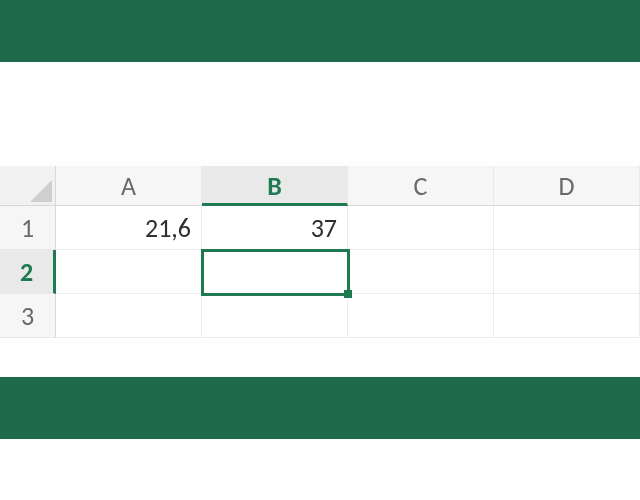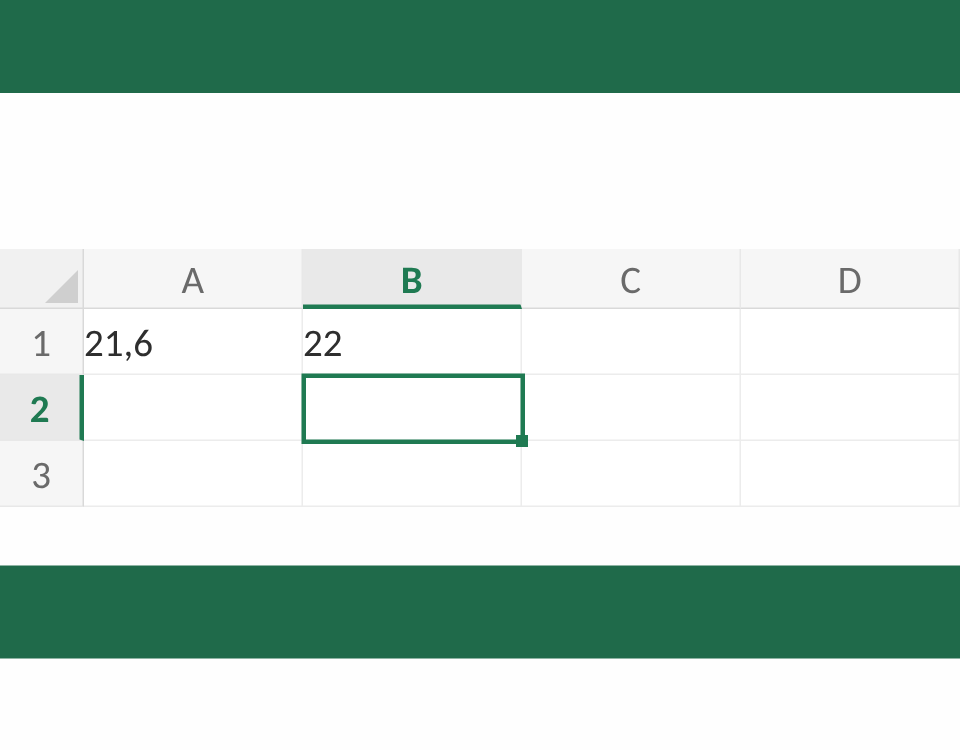--- a/index.html
+++ b/index.html
@@ -91,22 +91,22 @@
   .cell {
     width: 146px;
     height: 44px;
     box-sizing: border-box;
     border-right: 1px solid #ececec;
     border-bottom: 1px solid #ececec;
     background: #ffffff;
     color: #2e2e2e;
     font-size: 26px;
     line-height: 44px;
-    text-align: left;
-    padding-right: 20px;
+    text-align: right;
+    padding-right: 10px;
   }
 
   
   .active-cell {
     position: absolute;
     box-sizing: border-box;
     border: 3px solid #1f7a52;
     background: transparent;
     pointer-events: none;
   }
@@ -135,21 +135,21 @@
     </div>
     <div class="col-header">A</div>
     <div class="col-header active">B</div>
     <div class="col-header">C</div>
     <div class="col-header">D</div>
   </div>
 
   <div class="row">
     <div class="row-header">1</div>
     <div class="cell">21,6</div>
-    <div class="cell">22</div>
+    <div class="cell">37</div>
     <div class="cell"></div>
     <div class="cell"></div>
   </div>
 
   <div class="row">
     <div class="row-header active">2</div>
     <div class="cell"></div>
     <div class="cell"></div>
     <div class="cell"></div>
     <div class="cell"></div>

